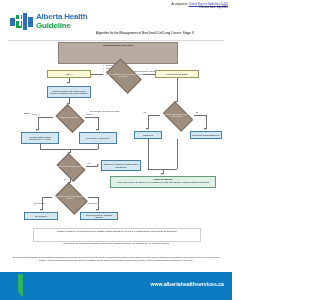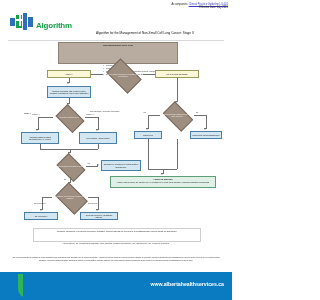--- a/index.html
+++ b/index.html
@@ -139,21 +139,22 @@
 
     <div class="logo">
       <div class="marks">
         <div class="m m1"></div>
         <div class="m m2"></div>
         <div class="cross-v"></div>
         <div class="cross-h"></div>
         <div class="m m3"></div>
         <div class="m m4"></div>
       </div>
-      <div class="w2">Algorithm</div>
+      <div class="w1">Alberta Health</div>
+      <div class="w2">Guideline</div>
     </div>
 
     <div class="doctitle">Algorithm for the Management of Non-Small Cell Lung Cancer: Stage II</div>
     <div class="hrule"></div>
   </div>
 
   <div class="rcp">
     <div class="rcp-title">Recommended Care Plan</div>
     <ul class="rcp-list">
       <li>CT chest</li>

